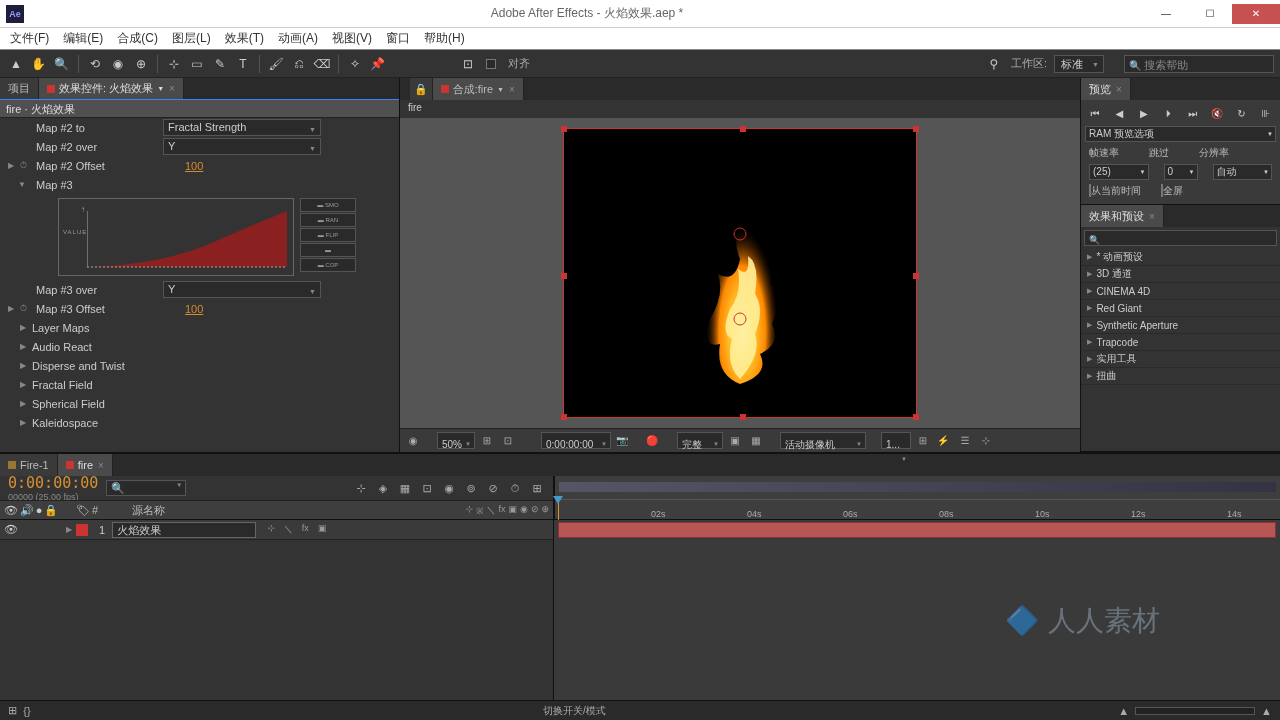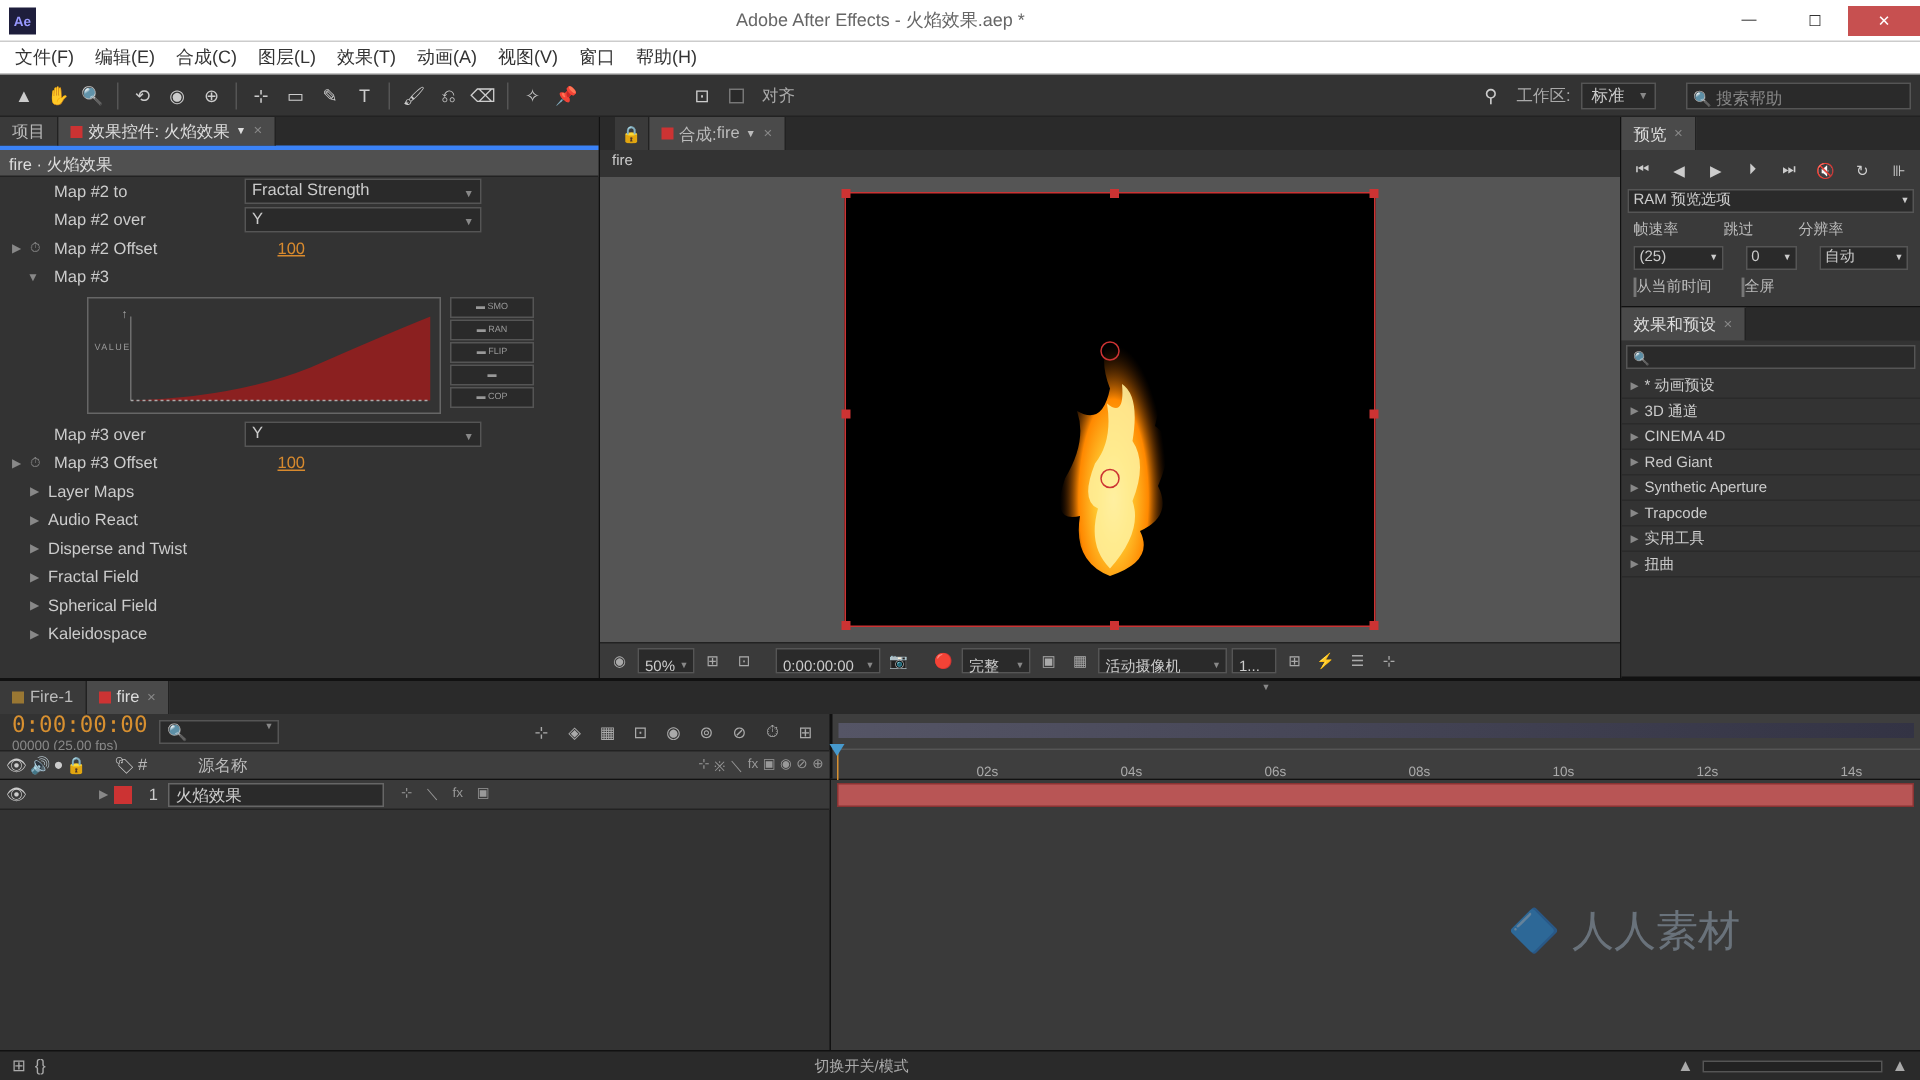--- a/index.html
+++ b/index.html
@@ -14,21 +14,21 @@
 .menubar span { padding: 2px 6px; color: #333; font-size: 12px; }
 .toolbar { height: 28px; background: #333; border-bottom: 1px solid #222; display: flex; align-items: center; padding: 0 6px; gap: 3px; }
 .toolbar .tool { width: 20px; height: 20px; display: flex; align-items: center; justify-content: center; color: #ccc; font-size: 12px; }
 .toolbar .div { width: 1px; height: 18px; background: #555; margin: 0 3px; }
 .toolbar .label { color: #aaa; font-size: 11px; margin: 0 4px; }
 .toolbar .dropdown { background: #2a2a2a; border: 1px solid #555; padding: 1px 18px 1px 6px; color: #ccc; position: relative; min-width: 50px; height: 18px; line-height: 15px; }
 .toolbar .dropdown::after { content: "▼"; position: absolute; right: 4px; font-size: 7px; color: #888; }
 .toolbar .search { background: #2a2a2a; border: 1px solid #555; padding: 2px 4px; width: 150px; height: 18px; }
 .main { display: flex; height: 374px; }
 .left-panel { width: 400px; background: #333; border-right: 1px solid #111; display: flex; flex-direction: column; }
-.panel-tabs { height: 22px; background: #2a2a2a; display: flex; align-items: center; border-bottom: 3px solid #3b82f6; }
+.panel-tabs { height: 22px; background: #2a2a2a; display: flex; align-items: center; border-bottom: 1px solid #3b82f6; }
 .ptab { padding: 3px 8px; color: #bbb; background: #3a3a3a; border-right: 1px solid #222; height: 100%; display: flex; align-items: center; position: relative; font-size: 11px; }
 .ptab.active { background: #4a4a4a; color: #ddd; }
 .ptab .x { margin-left: 5px; color: #888; font-size: 10px; }
 .panel-header { height: 18px; background: #505050; padding: 2px 6px; color: #ddd; font-size: 11px; border-bottom: 1px solid #222; }
 .effect-list { flex: 1; overflow: hidden; background: #333; }
 .prop-row { display: flex; align-items: center; height: 19px; padding-left: 8px; color: #ccc; }
 .prop-row .tw { width: 12px; color: #888; font-size: 8px; }
 .prop-row .sw { width: 10px; color: #888; font-size: 9px; }
 .prop-row .name { flex: 0 0 155px; padding-left: 28px; }
 .prop-row .val { color: #d88a2e; text-decoration: underline; flex: 1; }
@@ -46,21 +46,21 @@
 .center-panel { flex: 1; background: #3a3a3a; display: flex; flex-direction: column; border-right: 1px solid #111; }
 .comp-tabs { height: 22px; background: #2a2a2a; display: flex; align-items: center; padding-left: 10px; }
 .comp-tabs .ptab { background: #4a4a4a; }
 .breadcrumb { height: 18px; background: #333; padding: 2px 8px; color: #ccc; font-size: 10px; }
 .viewer { flex: 1; background: #555; display: flex; align-items: center; justify-content: center; position: relative; }
 .canvas { width: 354px; height: 290px; background: #000; position: relative; border: 1px solid #c33; }
 .handle { position: absolute; width: 6px; height: 6px; background: #c33; }
 .fire { position: absolute; left: 50%; top: 50%; transform: translate(-50%, -45%); width: 140px; height: 220px; }
 .viewer-ctrl { height: 24px; background: #3a3a3a; border-top: 1px solid #222; display: flex; align-items: center; padding: 0 4px; gap: 3px; }
 .vbtn { width: 18px; height: 18px; color: #aaa; display: flex; align-items: center; justify-content: center; font-size: 10px; }
-.vsel { background: #2a2a2a; border: 1px solid #555; padding: 4px 12px 0 4px; height: 17px; color: #ccc; position: relative; font-size: 10px; line-height: 15px; }
+.vsel { background: #2a2a2a; border: 1px solid #555; padding: 4px 12px 0 4px; height: 17px; color: #ccc; position: relative; font-size: 10px; line-height: 15px; margin-left: 12px; }
 .vsel::after { content: "▼"; position: absolute; right: 3px; font-size: 6px; color: #888; }
 .right-panel { width: 199px; background: #333; display: flex; flex-direction: column; }
 .rp-section { border-bottom: 1px solid #111; }
 .rp-tabs { height: 22px; background: #2a2a2a; display: flex; align-items: center; }
 .rp-body { padding: 4px; background: #3a3a3a; }
 .transport { display: flex; justify-content: space-between; padding: 4px 2px; }
 .transport span { color: #ccc; font-size: 10px; width: 16px; text-align: center; }
 .opt-header { display: flex; gap: 30px; color: #bbb; padding: 2px 4px; font-size: 10px; }
 .opt-row { display: flex; gap: 15px; padding: 2px 4px; }
 .opt-sel { background: #2a2a2a; border: 1px solid #555; padding: 0 10px 0 3px; height: 16px; flex: 1; color: #ccc; font-size: 10px; position: relative; line-height: 14px; }

